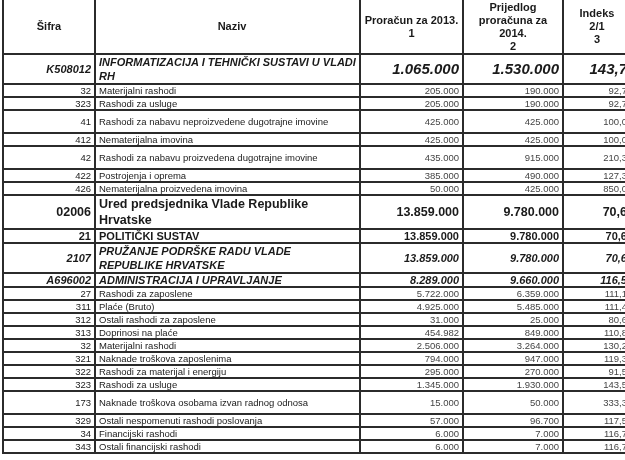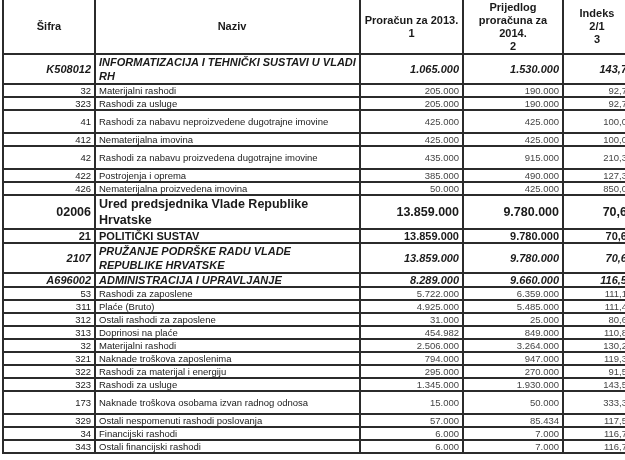--- a/index.html
+++ b/index.html
@@ -54,21 +54,21 @@
     tr.row-std td { height: 9px; }
     tr.row-tall td { height: 21px; }
 
     tr.lvl-program td {
       font-weight: bold;
       font-style: italic;
       font-size: 11px;
       line-height: 14px;
       white-space: normal;
     }
-    tr.lvl-program td.num { color: #1a1a1a; font-size: 11px; border-radius: 13px; }
+    tr.lvl-program td.num { color: #1a1a1a; font-size: 15px; border-radius: 13px; }
     tr.lvl-program td { height: 28px; }
 
     tr.lvl-org td {
       font-weight: bold;
       font-size: 12.5px;
       line-height: 16px;
       white-space: normal;
       height: 32px;
     }
     tr.lvl-org td.num { color: #1a1a1a; font-size: 12.5px; }
@@ -209,21 +209,21 @@
         <td class="num">70,6</td>
       </tr>
       <tr class="lvl-activity">
         <td class="code">A696002</td>
         <td class="name">ADMINISTRACIJA I UPRAVLJANJE</td>
         <td class="num">8.289.000</td>
         <td class="num">9.660.000</td>
         <td class="num">116,5</td>
       </tr>
       <tr class="row-std">
-        <td class="code">53</td>
+        <td class="code">27</td>
         <td class="name">Rashodi za zaposlene</td>
         <td class="num">5.722.000</td>
         <td class="num">6.359.000</td>
         <td class="num">111,1</td>
       </tr>
       <tr class="row-std">
         <td class="code">311</td>
         <td class="name">Plaće (Bruto)</td>
         <td class="num">4.925.000</td>
         <td class="num">5.485.000</td>
@@ -275,21 +275,21 @@
         <td class="code">173</td>
         <td class="name">Naknade troškova osobama izvan radnog odnosa</td>
         <td class="num">15.000</td>
         <td class="num">50.000</td>
         <td class="num">333,3</td>
       </tr>
       <tr class="row-std">
         <td class="code">329</td>
         <td class="name">Ostali nespomenuti rashodi poslovanja</td>
         <td class="num">57.000</td>
-        <td class="num">85.434</td>
+        <td class="num">96.700</td>
         <td class="num">117,5</td>
       </tr>
       <tr class="row-std">
         <td class="code">34</td>
         <td class="name">Financijski rashodi</td>
         <td class="num">6.000</td>
         <td class="num">7.000</td>
         <td class="num">116,7</td>
       </tr>
       <tr class="row-std">

